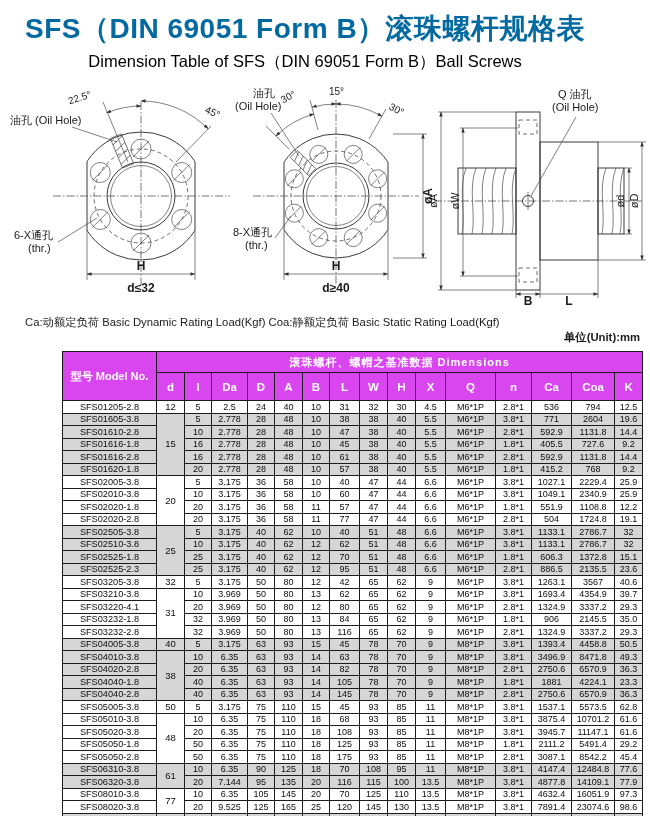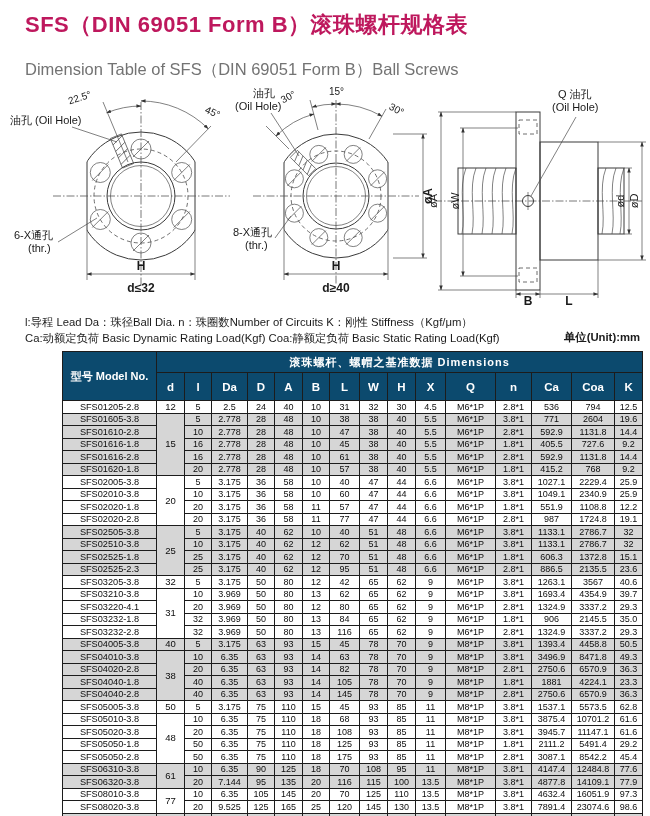--- a/index.html
+++ b/index.html
@@ -1,41 +1,41 @@
 <!DOCTYPE html>
 <html><head>
 <meta charset="utf-8">
 <style>
   html,body{margin:0;padding:0;background:#fff;}
   .page{position:relative;width:650px;height:816px;background:#fff;overflow:hidden;
         font-family:"Liberation Sans","DejaVu Sans",sans-serif;color:#111;}
   
   .hdr{position:absolute;left:25px;top:10px;}
-  .title-zh{font-size:22px;font-weight:bold;color:#be185d;letter-spacing:.5px;}
-  .title-en{font-size:16.5px;font-weight:normal;color:#737373;margin-top:19px;}
+  .title-zh{font-size:28px;font-weight:bold;color:#0369a1;letter-spacing:.5px;}
+  .title-en{font-size:16.5px;font-weight:normal;color:#000000;margin-top:3px;text-align:center;}
   
   .diagrams{position:absolute;left:0;top:84px;width:650px;height:224px;}
   .diagrams svg{position:absolute;top:0;}
   .dg1{left:8px;}  .dg2{left:233px;}  .dg3{left:428px;}
   svg text{font-family:"Liberation Sans","DejaVu Sans",sans-serif;fill:#1a1a1a;}
   .ln{stroke:#3a3a3a;stroke-width:1;fill:none;}
   .thin{stroke:#4a4a4a;stroke-width:.7;fill:none;}
   .dash{stroke:#4a4a4a;stroke-width:.8;fill:none;stroke-dasharray:4 3;}
   .cdash{stroke:#555;stroke-width:.8;fill:none;stroke-dasharray:8 2 1.5 2;}
   .mask{fill:#fff;stroke:none;}
   .lbl{font-size:11px;} .lbs{font-size:10px;} .dim{font-size:12px;font-weight:bold;}
   
   .legend{position:absolute;left:25px;top:314px;width:615px;font-size:11.3px;color:#1b1b1b;line-height:16px;}
   .unit{position:absolute;right:10px;top:330px;font-size:11.3px;color:#1b1b1b;font-weight:bold;}
   
   .tblwrap{position:absolute;left:62px;top:351px;}
   table.spec{border-collapse:collapse;table-layout:fixed;width:580px;border:1.5px solid #000;}
   table.spec th,table.spec td{border:1px solid #1c1c1c;text-align:center;vertical-align:middle;
        padding:0;overflow:hidden;white-space:nowrap;}
-  thead th{background:#0c4a6e;color:#fff;font-weight:bold;}
+  thead th{background:#d946ef;color:#fff;font-weight:bold;}
   th.gh{font-size:11px;height:20px;letter-spacing:1px;}
   th.mh{font-size:11px;}
   th.cl{font-size:11.5px;height:27px;}
   tbody td{font-size:9px;height:11.5px;line-height:10px;color:#0c0c0c;}
   tbody td.model{font-size:9.2px;}
   tbody td.dcell{font-size:9.5px;}
   tr.shade td{background:#d6d6d6;}
   
   .note{position:absolute;left:25px;top:793px;font-size:11.5px;color:#1b1b1b;}
 </style>
@@ -222,21 +222,20 @@
         <line class="thin" x1="112" y1="206" x2="112" y2="214"></line>
       <line class="thin" x1="170" y1="176" x2="170" y2="214"></line>
       <line class="thin" x1="88" y1="210" x2="112" y2="210" marker-start="url(#as3)" marker-end="url(#ae3)"></line>
       <line class="thin" x1="112" y1="210" x2="170" y2="210" marker-end="url(#ae3)"></line>
       <text class="dim" x="100" y="221" text-anchor="middle">B</text>
       <text class="dim" x="141" y="221" text-anchor="middle">L</text>
     </svg>
   </div>
 
   <div class="legend">
-    <div>l:导程 Lead  Da：珠径Ball Dia.   n：珠圈数Number of Circuits   K：刚性 Stiffness（Kgf/μm）</div>
     <div>Ca:动额定负荷 Basic Dynamic Rating Load(Kgf)   Coa:静额定负荷 Basic Static Rating Load(Kgf)</div>
   </div>
   <div class="unit">单位(Unit):mm</div>
 
   <div class="tblwrap">
     <table class="spec">
       <colgroup>
         <col style="width:94px">
           <col style="width:28px">
           <col style="width:27px">
@@ -440,21 +439,21 @@
             <td>3.175</td>
             <td>36</td>
             <td>58</td>
             <td>11</td>
             <td>77</td>
             <td>47</td>
             <td>44</td>
             <td>6.6</td>
             <td>M6*1P</td>
             <td>2.8*1</td>
-            <td>987</td>
+            <td>504</td>
             <td>1724.8</td>
             <td>19.1</td>
           </tr>
           <tr class="shade">
             <td class="model">SFS02505-3.8</td>
             <td class="dcell" rowspan="4">25</td>
             <td>5</td>
             <td>3.175</td>
             <td>40</td>
             <td>62</td>

